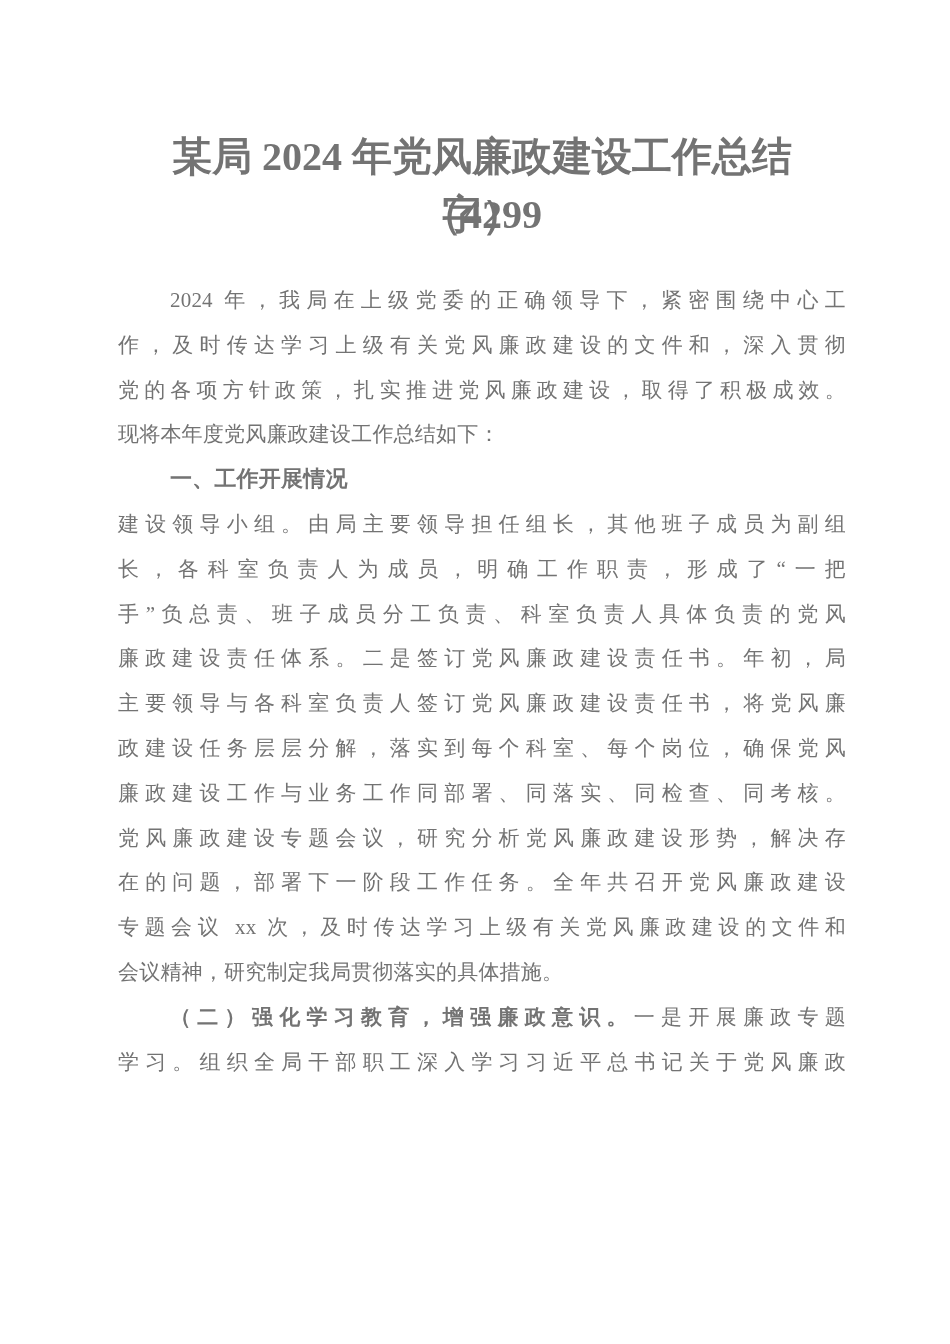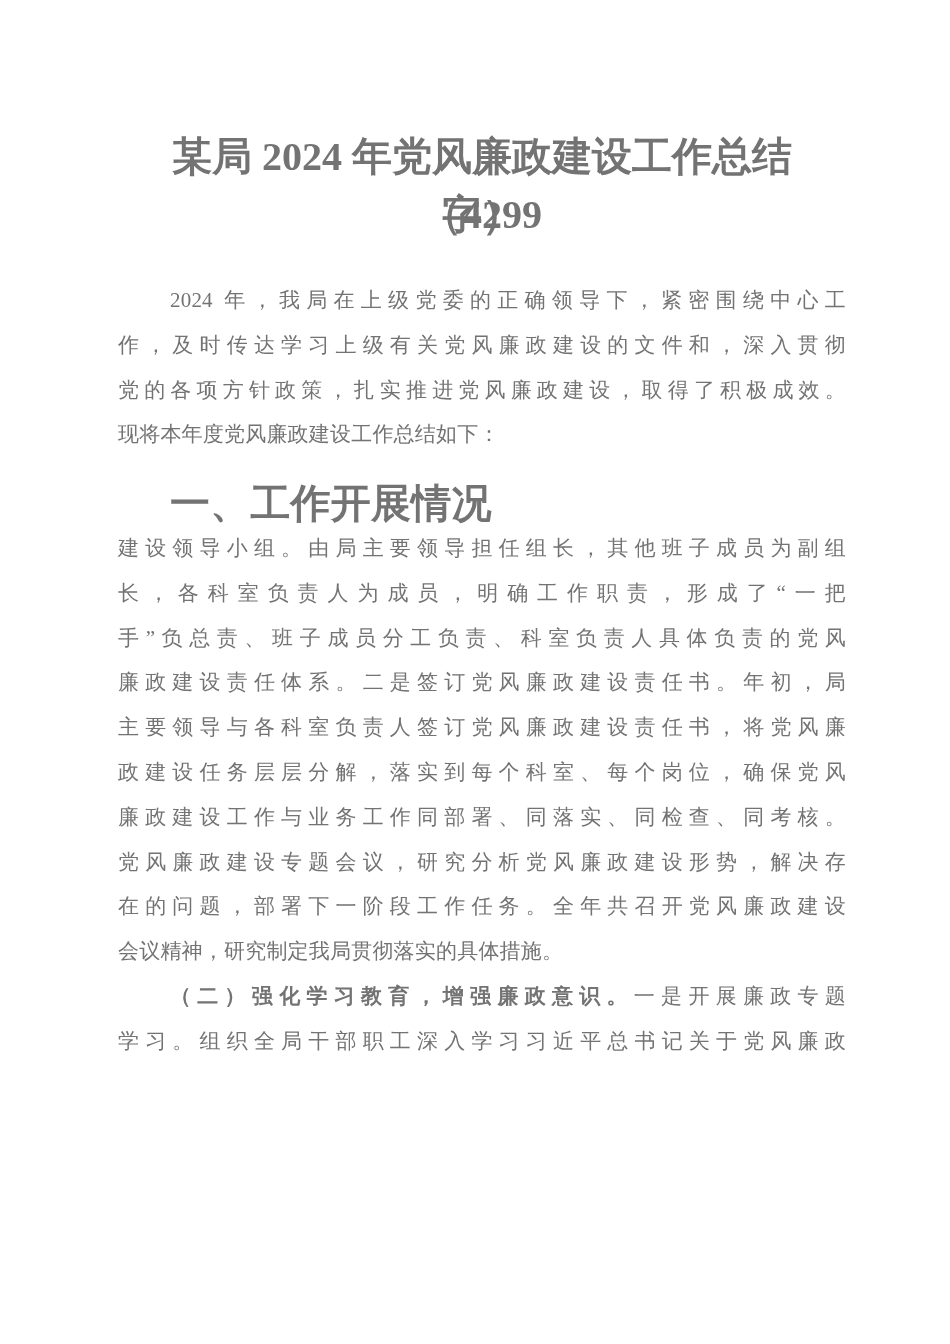--- a/index.html
+++ b/index.html
@@ -35,22 +35,21 @@
   }
   .block.title .ln {
     font-size: 40px;
     line-height: 58px;
     height: 58px;
     letter-spacing: 0;
   }
   .block.heading .ln {
     font-family: "Liberation Sans", "DejaVu Sans", sans-serif;
     font-weight: bold;
-    font-size: 40px;
-    margin-top: 24px;
+    font-size: 22px;
   }
   .ln.j {
     text-align: justify;
     text-align-last: justify;
   }
   .ln.ind {
     text-indent: 52px;
   }
   .lead {
     font-weight: bold;
@@ -77,20 +76,21 @@
       <div class="block paragraph">
         <div class="ln j"><span>建设领导小组。由局主要领导担任组长，其他班子成员为副组</span></div>
         <div class="ln j"><span>长，各科室负责人为成员，明确工作职责，形成了“一把</span></div>
         <div class="ln j"><span>手”负总责、班子成员分工负责、科室负责人具体负责的党风</span></div>
         <div class="ln j"><span>廉政建设责任体系。二是签订党风廉政建设责任书。年初，局</span></div>
         <div class="ln j"><span>主要领导与各科室负责人签订党风廉政建设责任书，将党风廉</span></div>
         <div class="ln j"><span>政建设任务层层分解，落实到每个科室、每个岗位，确保党风</span></div>
         <div class="ln j"><span>廉政建设工作与业务工作同部署、同落实、同检查、同考核。</span></div>
         <div class="ln j"><span>党风廉政建设专题会议，研究分析党风廉政建设形势，解决存</span></div>
         <div class="ln j"><span>在的问题，部署下一阶段工作任务。全年共召开党风廉政建设</span></div>
+        <div class="ln j"><span>专题会议 xx 次，及时传达学习上级有关党风廉政建设的文件和</span></div>
         <div class="ln"><span>会议精神，研究制定我局贯彻落实的具体措施。</span></div>
       </div>
       <div class="block paragraph">
         <div class="ln ind j"><span class="lead">（二）强化学习教育，增强廉政意识。</span><span>一是开展廉政专题</span></div>
         <div class="ln j"><span>学习。组织全局干部职工深入学习习近平总书记关于党风廉政</span></div>
       </div>
     </div>
 </div>
 
 </body></html>

